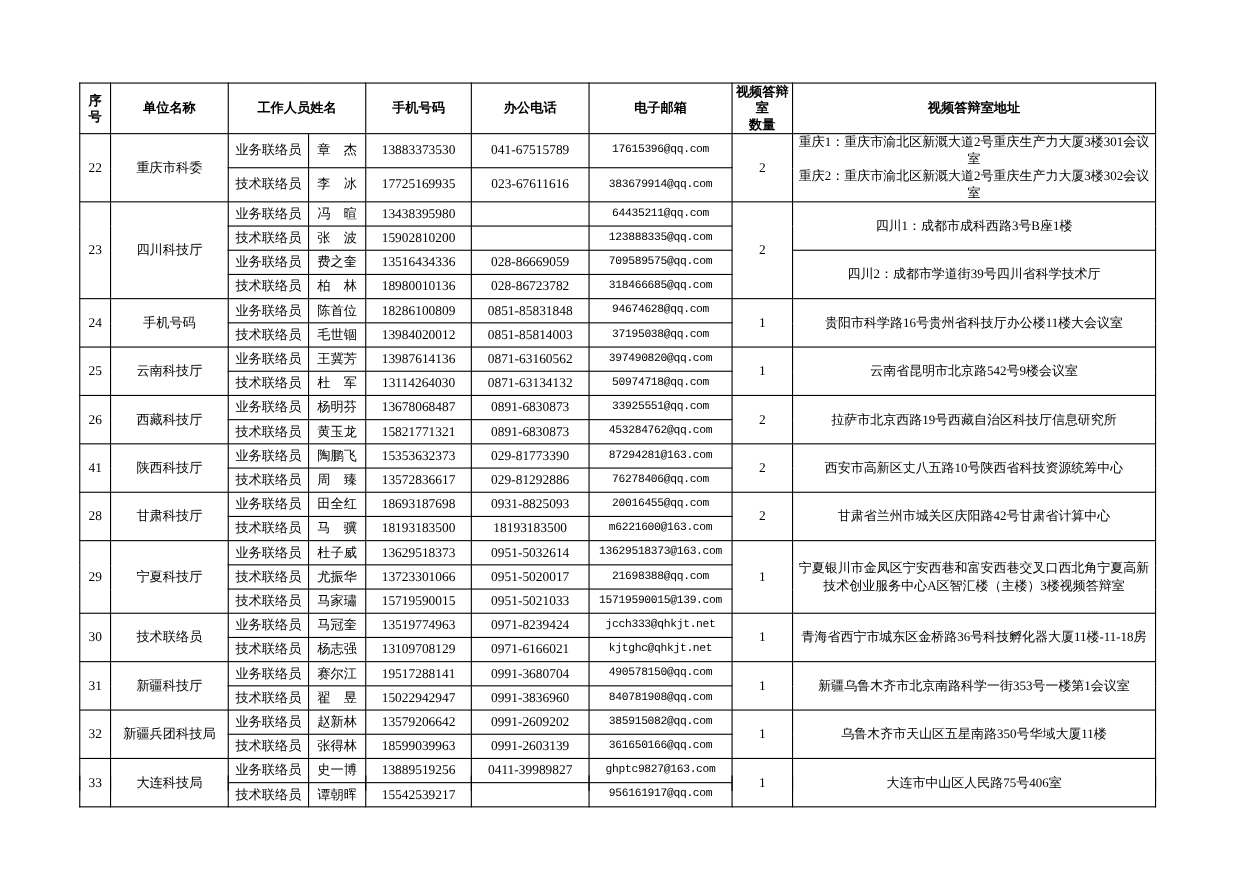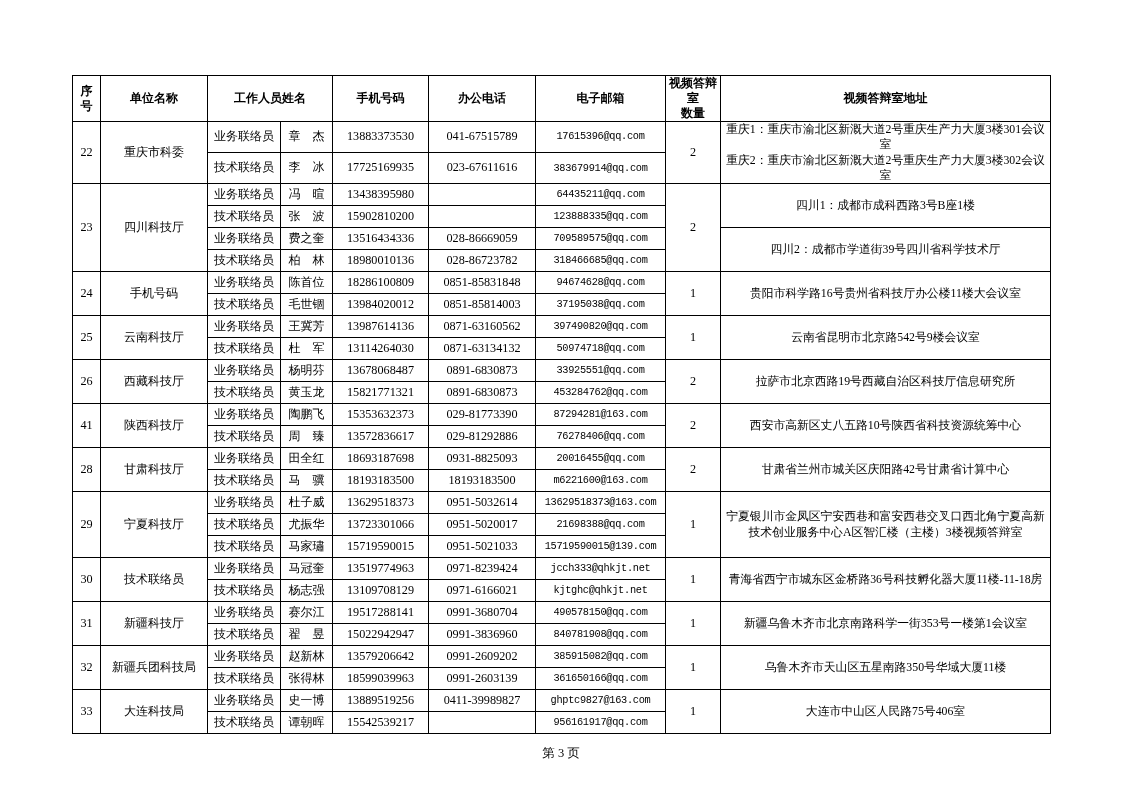--- a/index.html
+++ b/index.html
@@ -341,14 +341,13 @@
       <div class="stub" style="left: 207px; top: 705px;"></div>
       <div class="stub" style="left: 280px; top: 705px;"></div>
       <div class="stub" style="left: 332px; top: 705px;"></div>
       <div class="stub" style="left: 428px; top: 705px;"></div>
       <div class="stub" style="left: 535px; top: 705px;"></div>
       <div class="stub" style="left: 665px; top: 705px;"></div>
       <div class="stub" style="left: 720px; top: 705px;"></div>
       <div class="stub" style="left: 1050px; top: 705px;"></div>
     </div>
 
-  <div class="footer">第 3 页</div>
 </div>
 
 </body></html>

